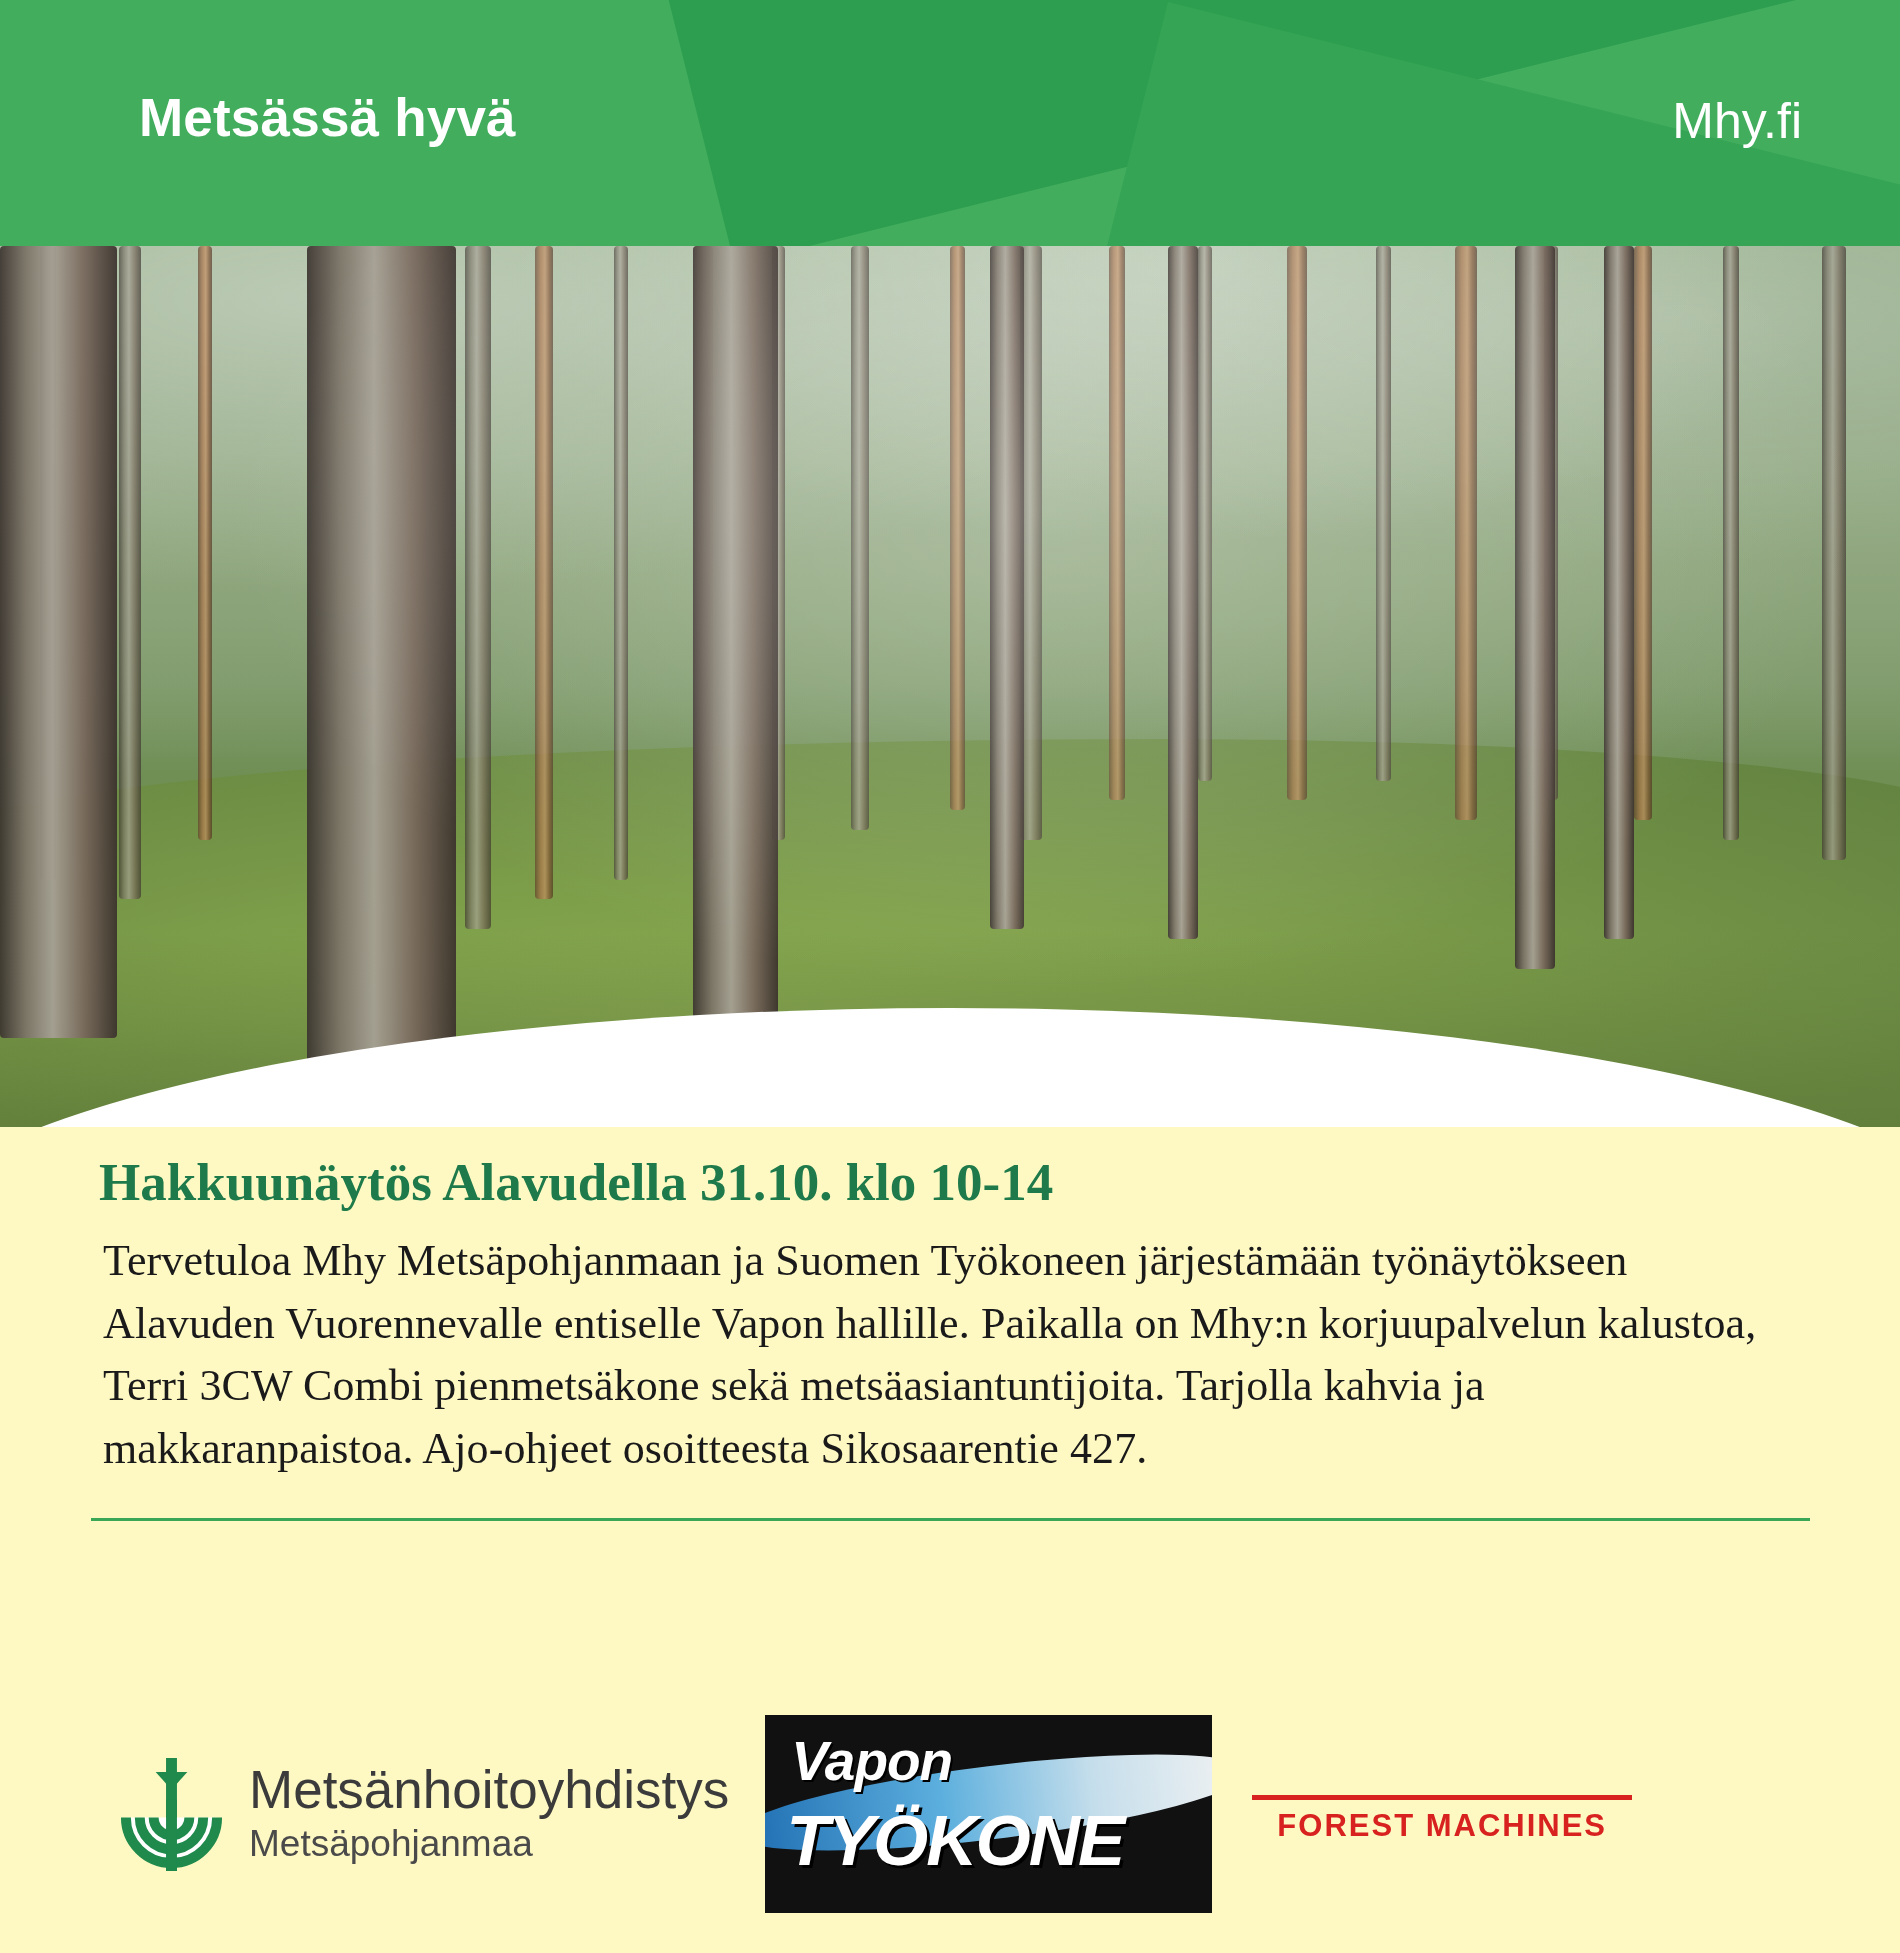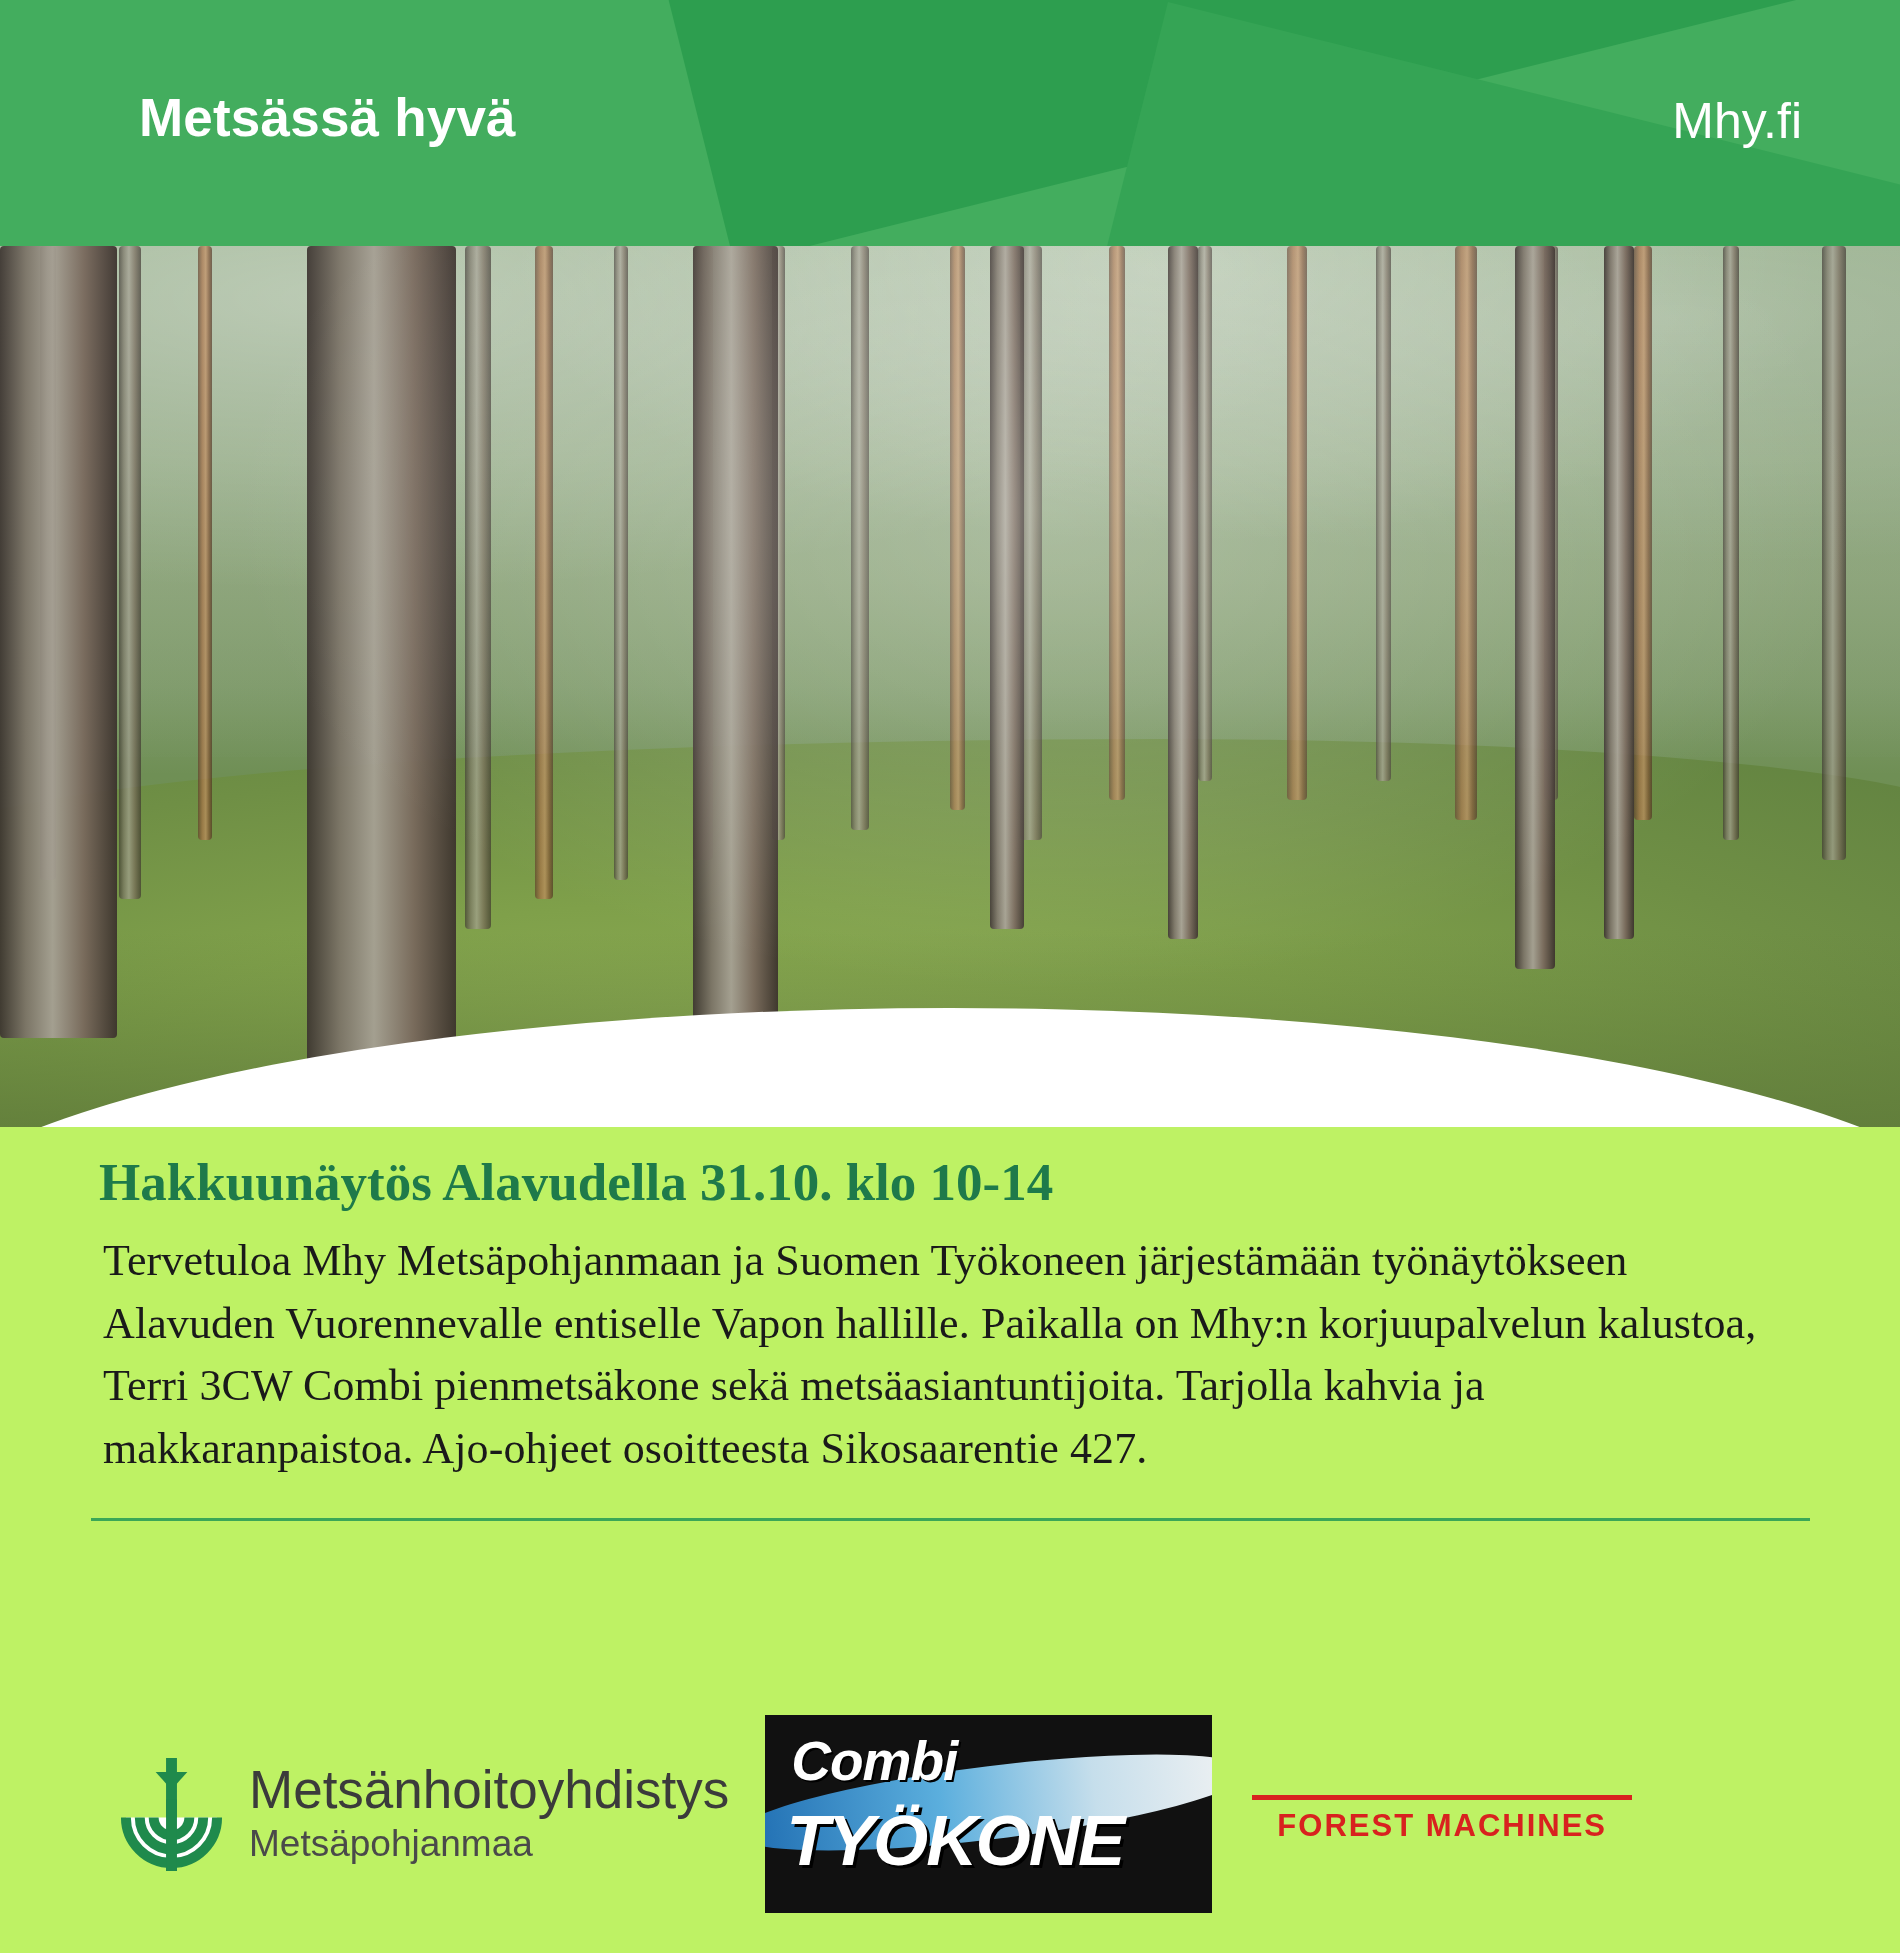--- a/index.html
+++ b/index.html
@@ -11,21 +11,21 @@
     width: 1901px;
     height: 1953px;
     font-family: "Liberation Sans", sans-serif;
     overflow: hidden;
     position: relative;
   }
   .poster {
     width: 1901px;
     height: 1953px;
     position: relative;
-    background: #bef264;
+    background: #fef9c3;
     display: flex;
     flex-direction: column;
   }
 
   
   .header {
     position: relative;
     width: 100%;
     height: 246px;
     background: #3aa757;
@@ -385,21 +385,21 @@
         </svg>
       </div>
       <div class="mhy-text">
         <div class="l1">Metsänhoitoyhdistys</div>
         <div class="l2">Metsäpohjanmaa</div>
       </div>
     </div>
 
     <div class="stk-logo">
       <div class="swish"></div>
-      <div class="suomen">Combi</div>
+      <div class="suomen">Vapon</div>
       <div class="tyokone">TYÖKONE</div>
     </div>
 
     <div class="terri-logo">
       <div class="terri-rule"></div>
       <div class="terri-sub">FOREST MACHINES</div>
     </div>
 
   </div>
 

